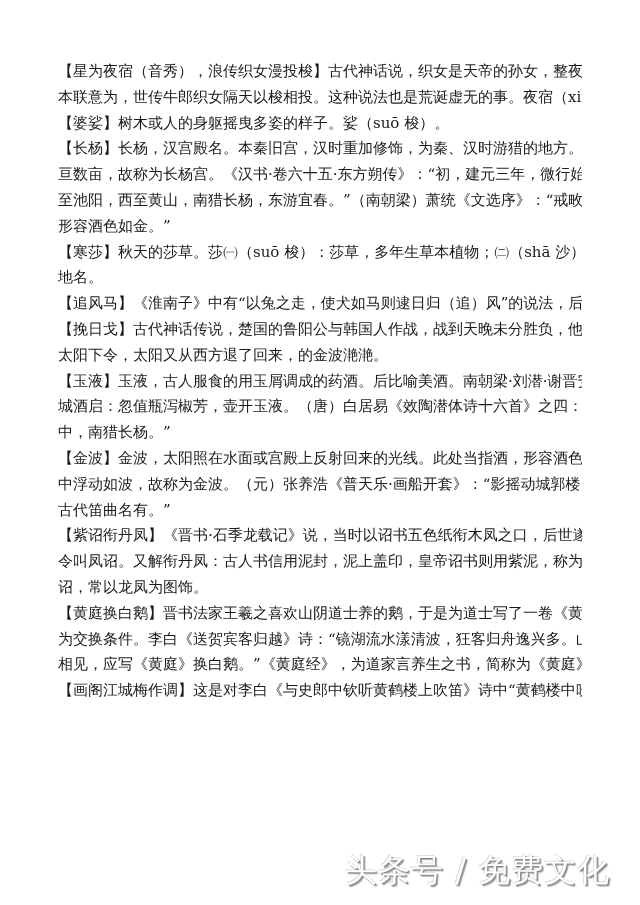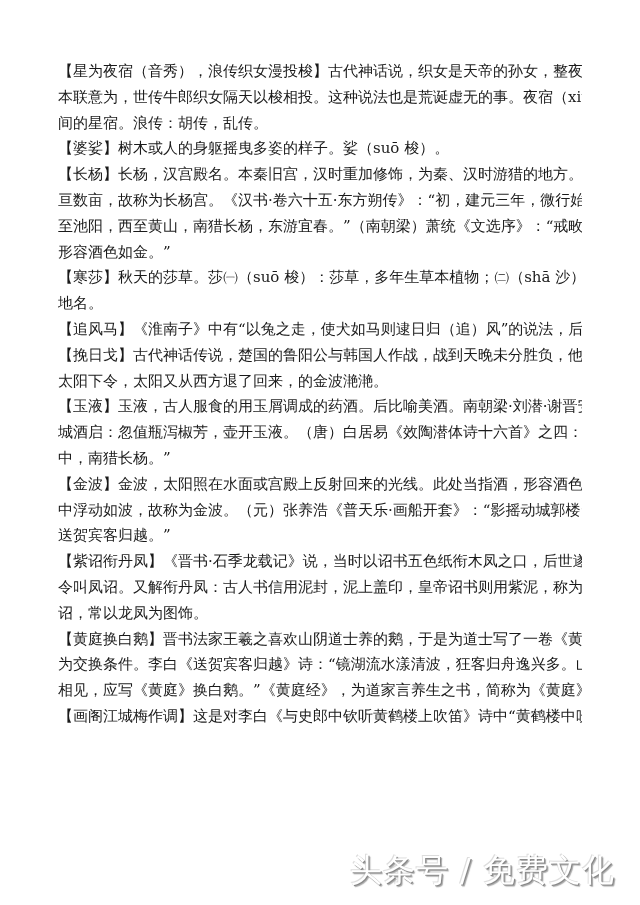--- a/index.html
+++ b/index.html
@@ -13,31 +13,29 @@
       height: 25.8px; line-height: 25.8px; white-space: nowrap;
       text-align: justify; text-align-last: justify; overflow: hidden;
     }
     .line.last { text-align-last: left; }
     .watermark {
       position: absolute; left: 345px; top: 850px; width: 275px; height: 40px;
       font-family: "DejaVu Sans", "Liberation Sans", sans-serif;
       font-size: 32px; line-height: 40px; color: #ffffff; letter-spacing: 1px;
       text-shadow: 1px 1px 0 #888, 2px 2px 1px #aaa, -1px -1px 0 #ddd;
       white-space: nowrap;
-      text-align: center;
     }
   </style>
 </head>
 <body>
 
 <div class="page" id="doc">
     <div>
       <div class="line">【星为夜宿（音秀），浪传织女漫投梭】古代神话说，织女是天帝的孙女，整夜在那里织布。</div>
       <div class="line">本联意为，世传牛郎织女隔天以梭相投。这种说法也是荒诞虚无的事。夜宿（xiù 秀），夜</div>
-      <div class="line last">间的星宿。浪传：胡传，乱传。</div>
     </div>
     <div>
       <div class="line last">【婆娑】树木或人的身躯摇曳多姿的样子。娑（suō 梭）。</div>
     </div>
     <div>
       <div class="line">【长杨】长杨，汉宫殿名。本秦旧宫，汉时重加修饰，为秦、汉时游猎的地方。内有垂杨绵</div>
       <div class="line">亘数亩，故称为长杨宫。《汉书·卷六十五·东方朔传》：“初，建元三年，微行始出，北</div>
       <div class="line">至池阳，西至黄山，南猎长杨，东游宜春。”（南朝梁）萧统《文选序》：“戒畋游，则有</div>
       <div class="line last">形容酒色如金。”</div>
     </div>
@@ -53,21 +51,21 @@
       <div class="line last">太阳下令，太阳又从西方退了回来，的金波滟滟。</div>
     </div>
     <div>
       <div class="line">【玉液】玉液，古人服食的用玉屑调成的药酒。后比喻美酒。南朝梁·刘潜·谢晋安王赐宜</div>
       <div class="line">城酒启：忽值瓶泻椒芳，壶开玉液。（唐）白居易《效陶潜体诗十六首》之四：“开瓶泻尊</div>
       <div class="line last">中，南猎长杨。”</div>
     </div>
     <div>
       <div class="line">【金波】金波，太阳照在水面或宫殿上反射回来的光线。此处当指酒，形容酒色如金，在杯</div>
       <div class="line">中浮动如波，故称为金波。（元）张养浩《普天乐·画船开套》：“影摇动城郭楼台，杯斟</div>
-      <div class="line last">送贺宾客归越。”</div>
+      <div class="line last">古代笛曲名有。”</div>
     </div>
     <div>
       <div class="line">【紫诏衔丹凤】《晋书·石季龙载记》说，当时以诏书五色纸衔木凤之口，后世遂称皇帝诏</div>
       <div class="line">令叫凤诏。又解衔丹凤：古人书信用泥封，泥上盖印，皇帝诏书则用紫泥，称为紫泥诏或紫</div>
       <div class="line last">诏，常以龙凤为图饰。</div>
     </div>
     <div>
       <div class="line">【黄庭换白鹅】晋书法家王羲之喜欢山阴道士养的鹅，于是为道士写了一卷《黄庭经》，做</div>
       <div class="line">为交换条件。李白《送贺宾客归越》诗：“镜湖流水漾清波，狂客归舟逸兴多。山阴道士如</div>
       <div class="line last">相见，应写《黄庭》换白鹅。”《黄庭经》，为道家言养生之书，简称为《黄庭》。</div>

